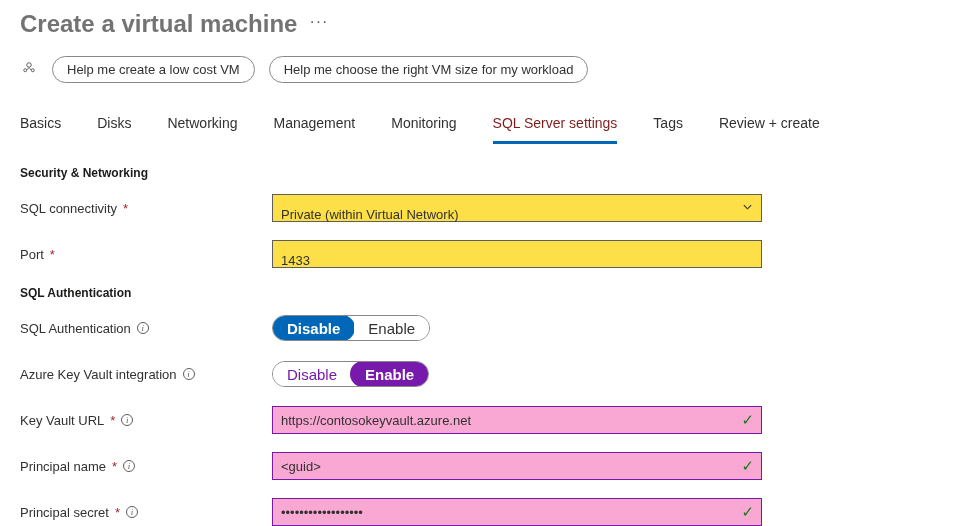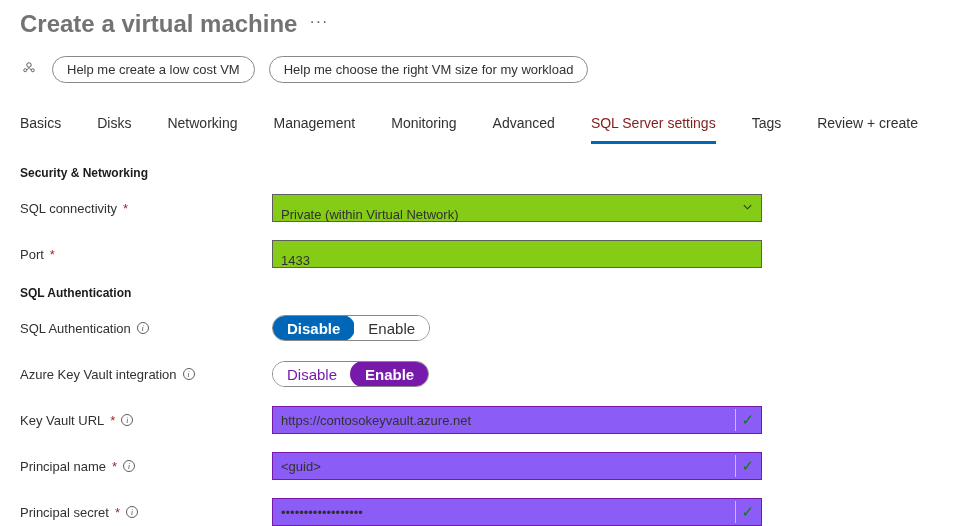--- a/index.html
+++ b/index.html
@@ -43,34 +43,34 @@
   }
   .form-control-col { width: 490px; position: relative; }
 
   .select-box, .text-input {
     width: 100%;
     height: 28px;
     border: 1px solid #605e5c;
     padding: 12px 28px 0 8px;
     font-size: 13px;
     color: #323130;
-    background: #84cc16;
+    background: #fde047;
   }
   .select-box { cursor: pointer; display: flex; align-items: center; position: relative; }
   .select-chevron { position: absolute; right: 8px; top: 50%; transform: translateY(-50%); color: #323130; font-size: 11px; }
 
   .validated-input-wrap { position: relative; }
   .validated-input {
     width: 100%;
     height: 28px;
     border: 1px solid #7719aa;
     padding: 0 28px 0 8px;
     font-size: 13px;
     color: #323130;
-    background: #8b5cf6;
+    background: #f9a8d4;
   }
   .check-icon { position: absolute; right: 8px; top: 50%; transform: translateY(-50%); color: #107c10; font-size: 15px; }
   .check-divider { position: absolute; right: 26px; top: 3px; bottom: 3px; width: 1px; background: #c8c6c4; }
 
   .toggle-group {
     display: inline-flex;
     border: 1px solid #8a8886;
     border-radius: 16px;
     overflow: hidden;
     height: 26px;
@@ -111,21 +111,20 @@
   <button class="pill-button">Help me create a low cost VM</button>
   <button class="pill-button">Help me choose the right VM size for my workload</button>
 </div>
 
 <div class="tabs">
   <div class="tab">Basics</div>
   <div class="tab">Disks</div>
   <div class="tab">Networking</div>
   <div class="tab">Management</div>
   <div class="tab">Monitoring</div>
-  <div class="tab">Advanced</div>
   <div class="tab active">SQL Server settings</div>
   <div class="tab">Tags</div>
   <div class="tab">Review + create</div>
 </div>
 
 <div class="section-heading">Security &amp; Networking</div>
 
 <div class="form-row">
   <div class="form-label-col">
     <span>SQL connectivity</span>

